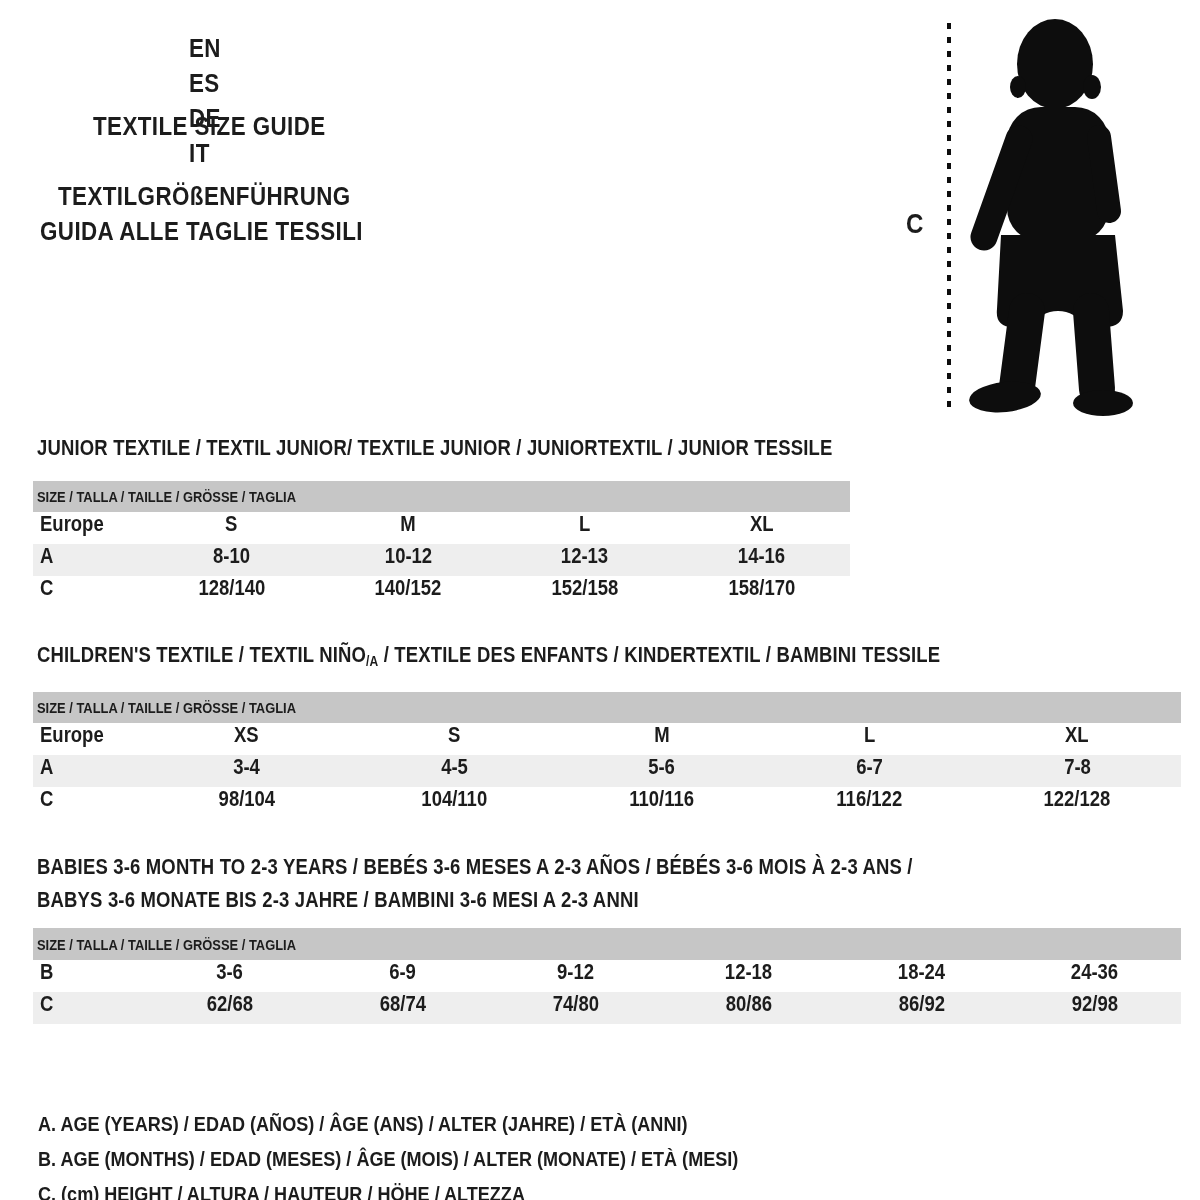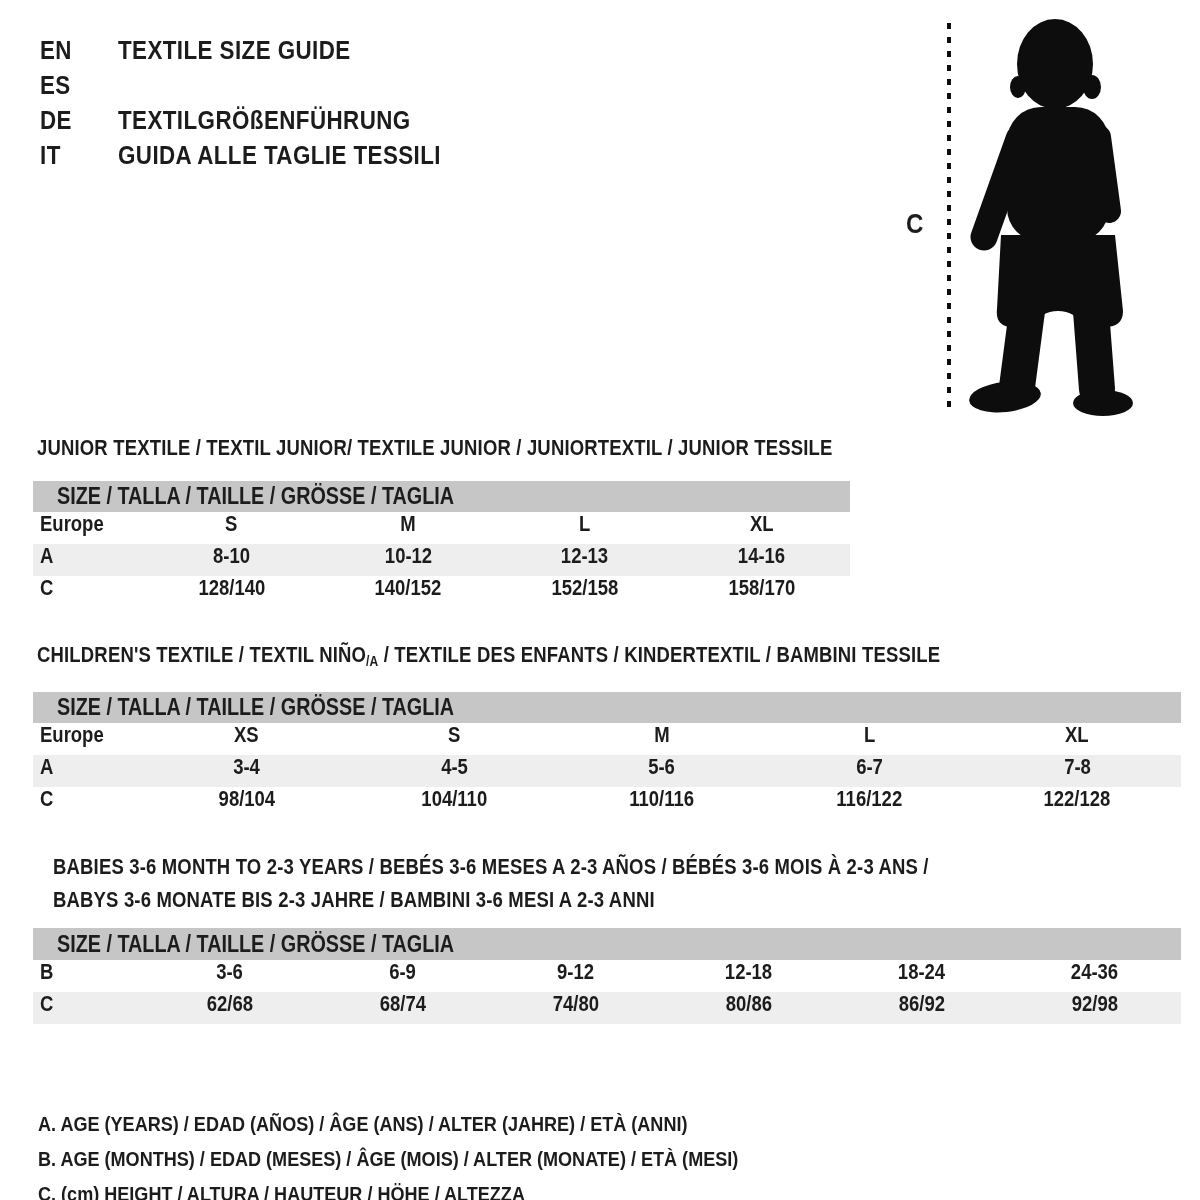--- a/index.html
+++ b/index.html
@@ -13,37 +13,37 @@
     font-weight: bold;
     color: #1c1c1c;
     overflow: hidden;
   }
   
   .condL { display: inline-block; transform: scaleX(0.86); transform-origin: 0 50%; white-space: nowrap; }
   .condC { display: inline-block; transform: scaleX(0.86); transform-origin: 50% 50%; white-space: nowrap; }
 
   
   .lang-block { position: absolute; left: 40px; top: 33px; }
-  .lang-row { display: flex; height: 35px; align-items: center; font-size: 26px; letter-spacing: 0.5px; }
+  .lang-row { display: flex; height: 35px; align-items: center; font-size: 26px; letter-spacing: 0.5px; flex-direction: column; }
   .lang-code { width: 78px; flex: 0 0 78px; }
   .lang-title { flex: 1; text-decoration: underline; }
 
   
   .figure-svg { position: absolute; left: 935px; top: 15px; width: 210px; height: 405px; }
   .figure-label { position: absolute; left: 906px; top: 208px; font-size: 28px; }
 
   
   .section-heading { position: absolute; left: 37px; font-size: 21.5px; letter-spacing: 0.2px; white-space: nowrap; }
   .sub-a { font-size: 14px; vertical-align: -4px; }
 
   
   .size-table { position: absolute; left: 33px; }
   .tbl-header {
     height: 31px; background: #c6c6c6; display: flex; align-items: center;
-    padding-left: 24px; font-size: 23px;
+    padding-left: 4px; font-size: 15px;
   }
   .tbl-row { height: 32px; display: flex; align-items: flex-start; font-size: 21.5px; }
   .tbl-row.shaded { background: #eeeeee; }
   .cell-label { width: 110px; flex: 0 0 110px; text-align: left; padding-left: 7px; }
   .cell { flex: 1; text-align: center; }
 
   
   .legend { position: absolute; left: 38px; top: 1106px; }
   .legend-line { height: 35px; display: flex; align-items: center; font-size: 21px; white-space: nowrap; }
 </style>
@@ -151,21 +151,21 @@
     <div class="tbl-row">
       <span class="cell-label"><span class="condL">C</span></span>
       <span class="cell"><span class="condC">98/104</span></span>
       <span class="cell"><span class="condC">104/110</span></span>
       <span class="cell"><span class="condC">110/116</span></span>
       <span class="cell"><span class="condC">116/122</span></span>
       <span class="cell"><span class="condC">122/128</span></span>
     </div>
   </div>
 
-  <div class="section-heading" style="top:851px; line-height:33px;margin-left:16px;">
+  <div class="section-heading" style="top:851px; line-height:33px;">
     <span class="condL">BABIES 3-6 MONTH TO 2-3 YEARS / BEBÉS 3-6 MESES A 2-3 AÑOS / BÉBÉS 3-6 MOIS À 2-3 ANS /</span><br>
     <span class="condL">BABYS 3-6 MONATE BIS 2-3 JAHRE / BAMBINI 3-6 MESI A 2-3 ANNI</span>
   </div>
   <div class="size-table" style="top:928px; width:1148px;">
     <div class="tbl-header" style="height:32px;">
       <span class="condL">SIZE / TALLA / TAILLE / GRÖSSE / TAGLIA</span>
     </div>
     <div class="tbl-row">
       <span class="cell-label"><span class="condL">B</span></span>
       <span class="cell"><span class="condC">3-6</span></span>

